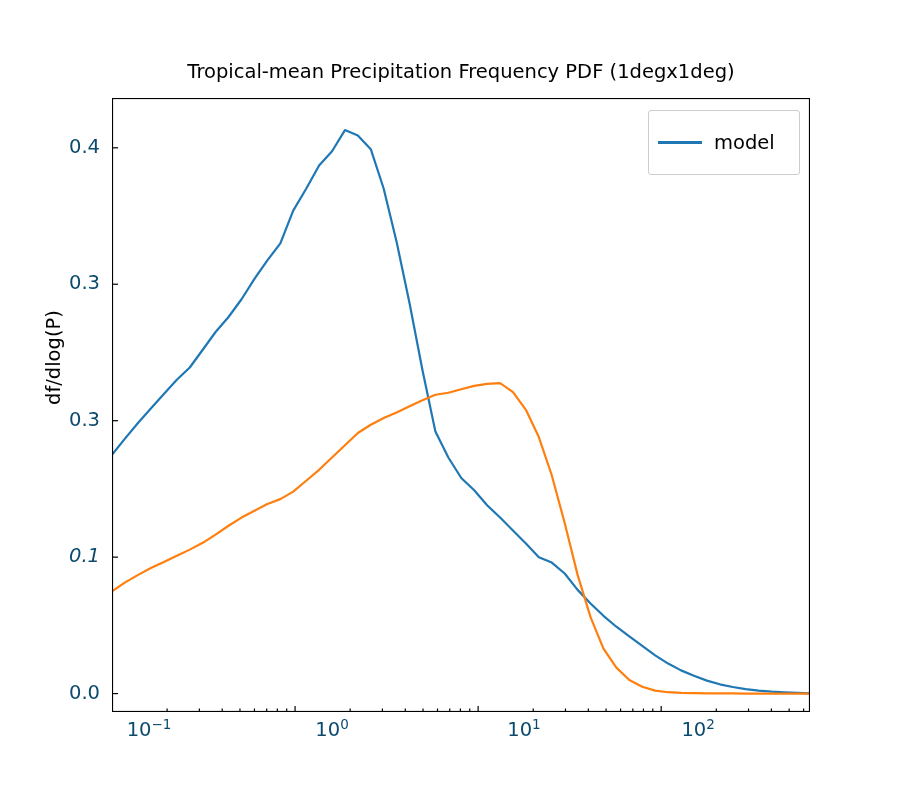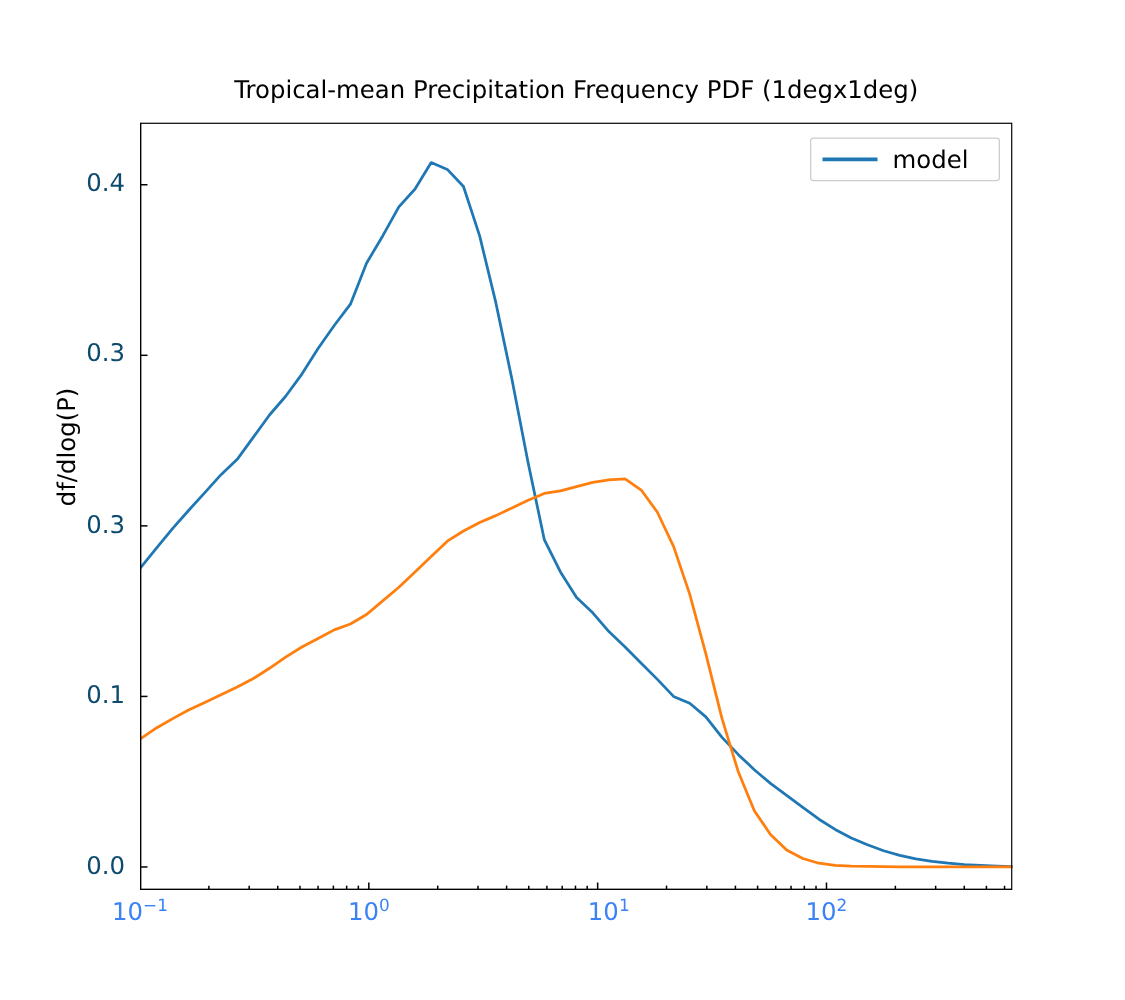--- a/index.html
+++ b/index.html
@@ -70,42 +70,43 @@
   #ytick-labels {
     position: absolute;
     left: 0px;
     top: 0px;
     width: 100px;
     height: 800px;
   }
   .xtick-label {
     position: absolute;
     font-size: 19.5px;
-    color: #3b82f6;
+    color: #0c4a6e;
     white-space: nowrap;
     transform: translateX(-50%);
+    margin-left: 37px;
   }
   .xtick-label sup {
     font-size: 13.5px;
     vertical-align: super;
     line-height: 0;
   }
   #xtick-labels {
     position: absolute;
     left: 0;
     top: 718px;
     width: 900px;
     height: 40px;
   }
   #legend {
     position: absolute;
     left: 648px;
     top: 110px;
     width: 152px;
-    padding: 1px 9px;
+    padding: 16px 9px;
     box-sizing: border-box;
     background: #ffffff;
     border: 1px solid #cccccc;
     border-radius: 3px;
   }
   .legend-row {
     display: flex;
     align-items: center;
     height: 31px;
   }
@@ -123,21 +124,21 @@
 </style>
 </head>
 <body>
 
 <div id="figure">
 
   <div id="chart-title">Tropical-mean Precipitation Frequency PDF (1degx1deg)</div>
 
   <div id="ytick-labels">
       <div class="ytick-label" style="top: 680.58px;">0.0</div>
-      <div class="ytick-label" style="top: 544.136px;">0.1</div>
+      <div class="ytick-label" style="top: 544.136px; font-style: italic;">0.1</div>
       <div class="ytick-label" style="top: 407.691px;">0.3</div>
       <div class="ytick-label" style="top: 271.247px; margin-left: 36px;">0.3</div>
       <div class="ytick-label" style="top: 134.802px;">0.4</div>
     </div>
   <div id="xtick-labels">
       <div class="xtick-label" style="left: 112px;">10<sup>−1</sup></div>
       <div class="xtick-label" style="left: 295.062px;">10<sup>0</sup></div>
       <div class="xtick-label" style="left: 487px;">10<sup>1</sup></div>
       <div class="xtick-label" style="left: 661.186px;">10<sup>2</sup></div>
     </div>

